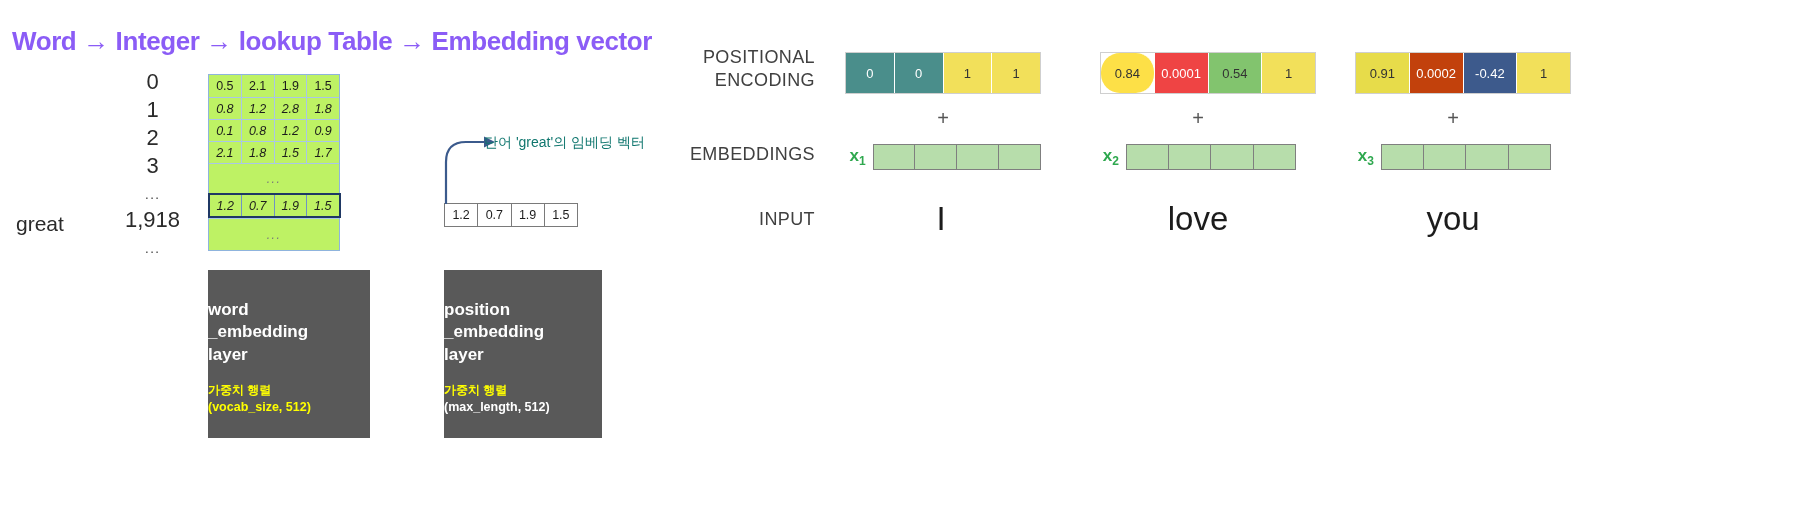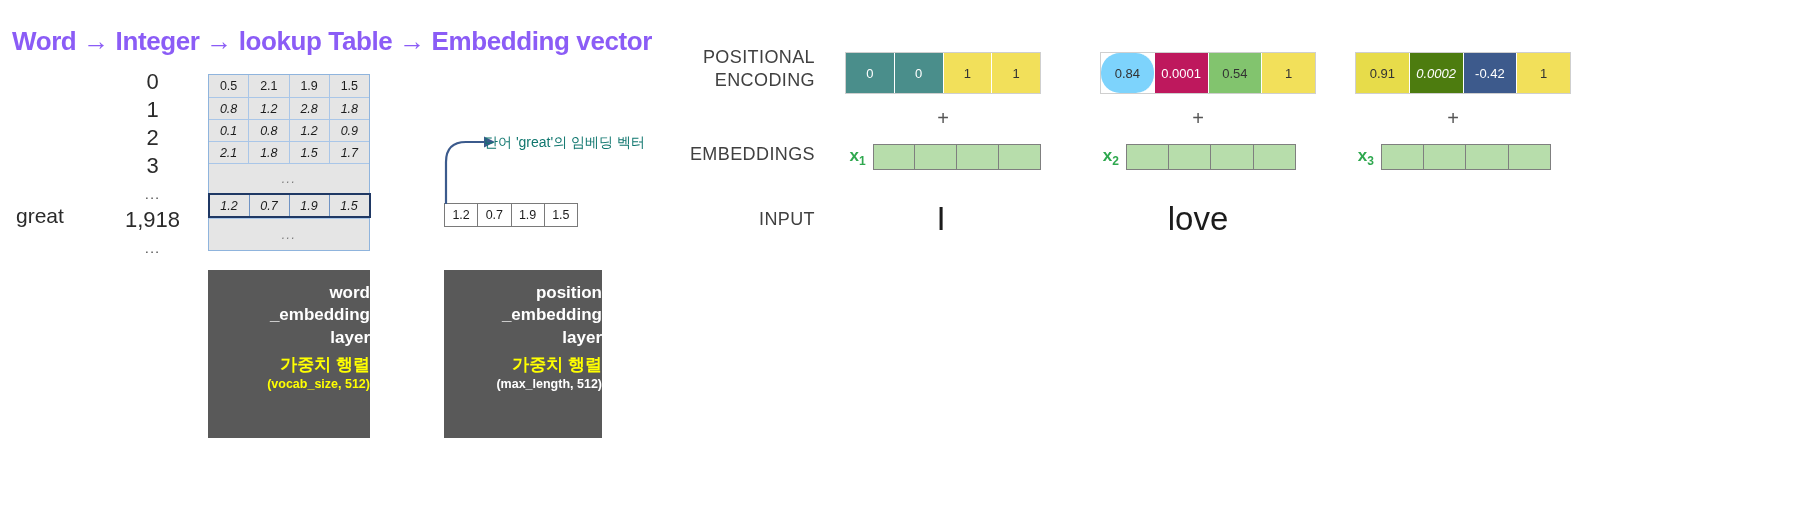--- a/index.html
+++ b/index.html
@@ -23,21 +23,21 @@
     font-size: 26px;
     font-weight: bold;
     color: #8b5cf6;
     letter-spacing: -0.4px;
     white-space: nowrap;
   }
 
   
   #word-label {
     position: absolute;
-    left: 16px; top: 204px;
+    left: 16px; top: 212px;
     font-size: 21px;
     color: #2b2b2b;
   }
 
   
   #index-col {
     position: absolute;
     left: 110px; top: 68px;
     width: 85px;
     text-align: center;
@@ -45,23 +45,23 @@
     color: #2b2b2b;
     line-height: 1;
   }
   .idx { height: 28px; display: flex; align-items: center; justify-content: center; }
   .idx.small { font-size: 15px; color: #555; height: 26px; letter-spacing: 1px; }
 
   
   #lookup-table {
     position: absolute;
     left: 208px; top: 74px;
-    width: 162px;
+    width: 132px;
     border: 1.5px solid #8fb4dd;
-    background: #e5e5e5;
+    background: #bef264;
   }
   .trow { display: flex; height: 22px; }
   .trow + .trow { border-top: 1px solid #a9c6e8; font-style: italic; }
   .tcell {
     flex: 1 1 0;
     display: flex; align-items: center; justify-content: center;
     font-size: 12.5px;
     color: #1c1c1c;
     border-right: 1px solid #a9c6e8;
   }
@@ -118,32 +118,32 @@
     left: 440px; top: 128px;
     width: 60px; height: 78px;
     pointer-events: none;
   }
 
   
   .graybox {
     position: absolute;
     background: #595959;
     color: #ffffff;
-    text-align: right;
-    padding-top: 12px;
+    text-align: left;
+    padding-top: 29px;
   }
   .graybox .gb-title {
     font-size: 17px;
     font-weight: bold;
     line-height: 1.32;
     white-space: pre-line;
   }
   .graybox .gb-yellow {
-    margin-top: 4px;
-    font-size: 17px;
+    margin-top: 16px;
+    font-size: 12px;
     font-weight: bold;
     color: #ffff00;
   }
   .graybox .gb-yellow-sub {
     margin-top: 1px;
     font-size: 12.5px;
     font-weight: bold;
     color: #ffff00;
   }
   #box-word { left: 208px; top: 270px; width: 162px; height: 168px; }
@@ -340,50 +340,51 @@
         <div class="emb-cell"></div>
         <div class="emb-cell"></div>
         <div class="emb-cell"></div>
       </div>
     </div>
     <div class="input-word">I</div>
   </div>
 
   <div class="group" id="grp-1">
     <div class="pe-row">
-      <div class="pe-cell" style="background: #7dd3fc; border-radius: 19px;">0.84</div>
-      <div class="pe-cell dark" style="background: #be185d; text-align: center;">0.0001</div>
+      <div class="pe-cell" style="background: #fde047; border-radius: 19px;">0.84</div>
+      <div class="pe-cell dark" style="background: #ef4444; text-align: center;">0.0001</div>
       <div class="pe-cell" style="background: rgb(130, 196, 110);">0.54</div>
       <div class="pe-cell" style="background: rgb(242, 224, 90);">1</div>
     </div>
     <div class="plus">+</div>
     <div class="emb-line">
       <div class="emb-tag" style="color: rgb(47, 168, 79);"><span>x</span><sub>2</sub></div>
       <div class="emb-row" style="background: rgb(183, 221, 171);">
         <div class="emb-cell"></div>
         <div class="emb-cell"></div>
         <div class="emb-cell"></div>
         <div class="emb-cell"></div>
       </div>
     </div>
     <div class="input-word">love</div>
   </div>
 
   <div class="group" id="grp-2">
     <div class="pe-row">
       <div class="pe-cell" style="background: rgb(231, 220, 74);">0.91</div>
-      <div class="pe-cell dark" style="background: #4d7c0f; font-style: italic;">0.0002</div>
+      <div class="pe-cell dark" style="background: #c2410c;">0.0002</div>
       <div class="pe-cell dark" style="background: rgb(61, 90, 140);">-0.42</div>
       <div class="pe-cell" style="background: rgb(242, 224, 90);">1</div>
     </div>
     <div class="plus">+</div>
     <div class="emb-line">
       <div class="emb-tag" style="color: rgb(47, 168, 79);"><span>x</span><sub>3</sub></div>
       <div class="emb-row" style="background: rgb(183, 221, 171);">
         <div class="emb-cell"></div>
         <div class="emb-cell"></div>
         <div class="emb-cell"></div>
         <div class="emb-cell"></div>
       </div>
     </div>
+    <div class="input-word">you</div>
   </div>
 
 </div>
 
 </body></html>

